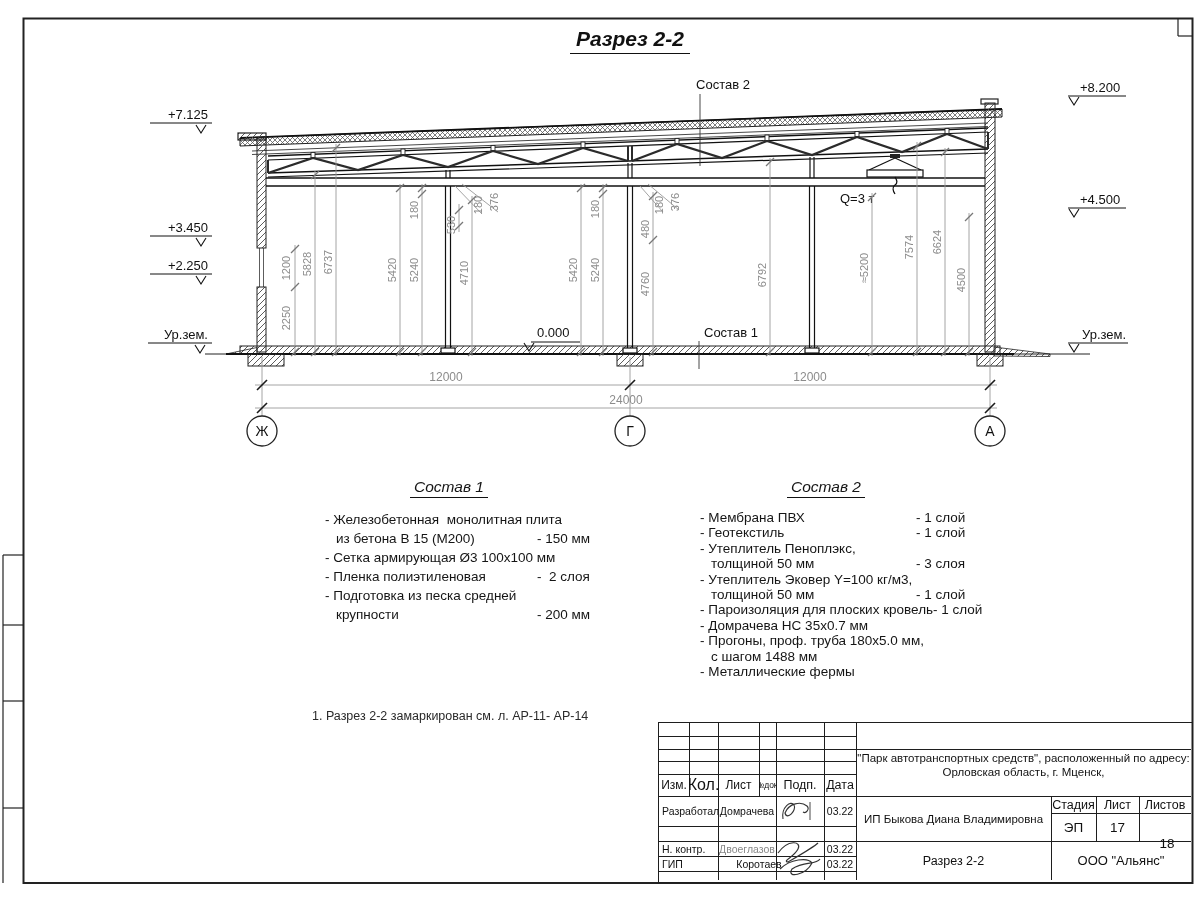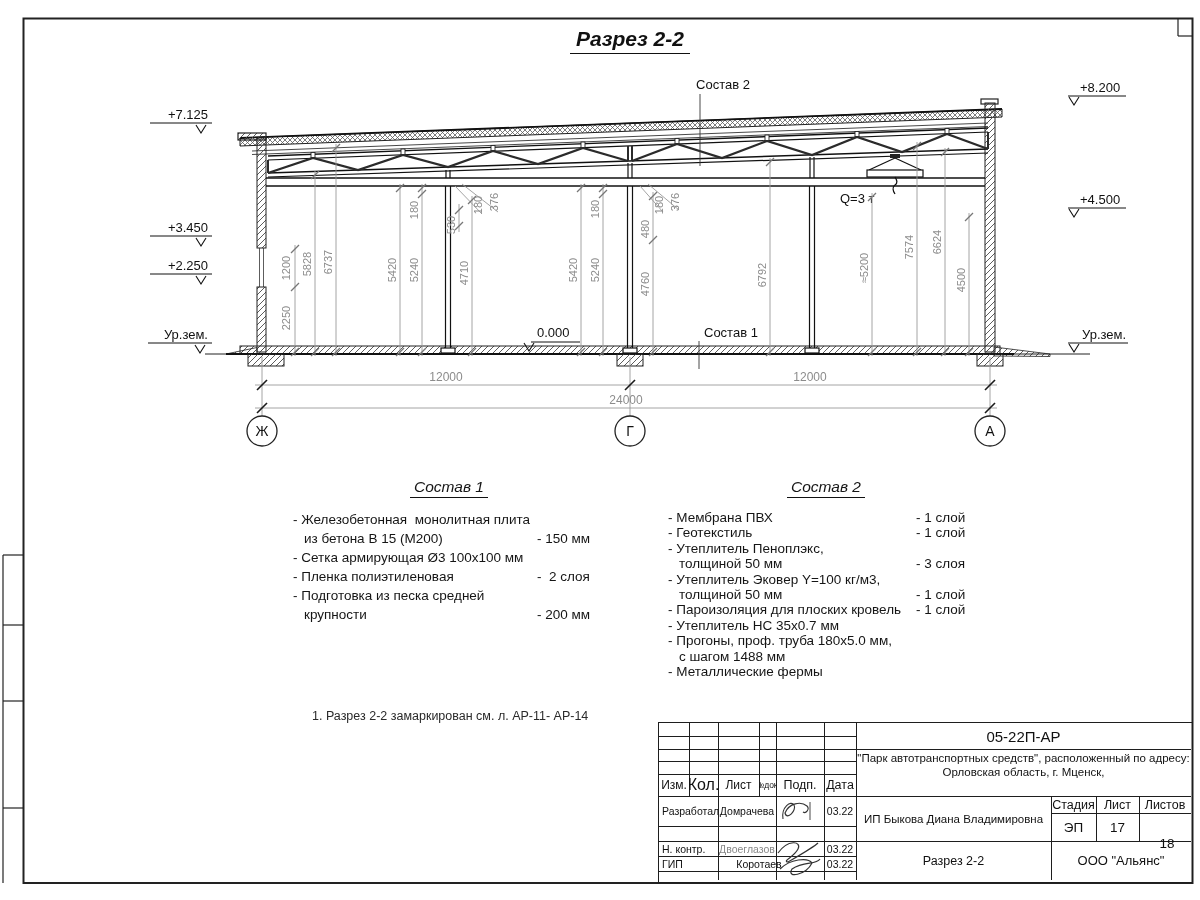--- a/index.html
+++ b/index.html
@@ -16,21 +16,21 @@
   .sheet-title{position:absolute;left:500px;top:27px;width:260px;text-align:center;
                font-style:italic;font-weight:600;font-size:21px;}
   .sheet-title span{border-bottom:1.6px solid #111;padding:0 6px 3px;}
 
   .sostav{position:absolute;font-size:13.5px;color:#151515;}
   .stitle{text-align:center;font-style:italic;font-size:15.5px;margin-bottom:14px;}
   .stitle span{border-bottom:1.4px solid #111;padding:0 4px 2px;}
   .srow{display:flex;}
   #sostav1 .srow{line-height:19px;}
   #sostav2 .srow{line-height:15.4px;}
-  .sname{white-space:pre;}
+  .sname{white-space:pre;margin-left:32px;}
   .sval{margin-left:auto;width:68px;white-space:pre;text-align:left;}
   .cont .sname{padding-left:11px;}
 
   .note{position:absolute;left:312px;top:709px;font-size:12.5px;color:#2a2a2a;}
 
   .tb{position:absolute;left:658px;top:722px;width:535px;height:161px;
       border:1.8px solid #1e1e1e;box-sizing:border-box;}
   .tb .vl{position:absolute;width:1.3px;background:#1e1e1e;}
   .tb .hl{position:absolute;height:1.3px;background:#1e1e1e;}
   .tcell{position:absolute;display:flex;align-items:center;justify-content:center;
@@ -359,21 +359,21 @@
       </div>
   <div class="srow cont">
         <span class="sname">толщиной 50 мм</span>
         <span class="sval">- 1 слой</span>
       </div>
   <div class="srow">
         <span class="sname">- Пароизоляция для плоских кровель</span>
         <span class="sval">- 1 слой</span>
       </div>
   <div class="srow">
-        <span class="sname">- Утеплитель НС 35х0.7 мм</span>
+        <span class="sname">- Домрачева НС 35х0.7 мм</span>
         <span class="sval"></span>
       </div>
   <div class="srow">
         <span class="sname">- Прогоны, проф. труба 180х5.0 мм,</span>
         <span class="sval"></span>
       </div>
   <div class="srow cont">
         <span class="sname">с шагом 1488 мм</span>
         <span class="sval"></span>
       </div>
@@ -399,21 +399,20 @@
   <div class="hl" style="top:26px;left:0;width:532px;"></div>
   <div class="hl" style="top:38px;left:0;width:197px;"></div>
   <div class="hl" style="top:51px;left:0;width:197px;"></div>
   <div class="hl" style="top:73px;left:0;width:532px;"></div>
   <div class="hl" style="top:90px;left:392px;width:140px;"></div>
   <div class="hl" style="top:103px;left:0;width:197px;"></div>
   <div class="hl" style="top:118px;left:0;width:532px;"></div>
   <div class="hl" style="top:133px;left:0;width:197px;"></div>
   <div class="hl" style="top:148px;left:0;width:197px;"></div>
 
-  <div class="tcell" style="left:197px;top:0;width:335px;height:26px;font-size:15px;">05-22П-АР</div>
   <div class="tcell" style="left:197px;top:28px;width:335px;height:14px;font-size:11.5px;">"Парк автотранспортных средств",  расположенный по адресу:</div>
   <div class="tcell" style="left:197px;top:42px;width:335px;height:14px;font-size:11.5px;">Орловская область, г. Мценск,</div>
 
   <div class="tcell" style="left:0;top:51px;width:30px;height:22px;font-size:12px;">Изм.</div>
   <div class="tcell" style="left:30px;top:51px;width:29px;height:22px;font-size:16px;text-align:right;">Кол.</div>
   <div class="tcell" style="left:59px;top:51px;width:41px;height:22px;font-size:12px;">Лист</div>
   <div class="tcell" style="left:100px;top:51px;width:17px;height:22px;font-size:8.5px;">№док.</div>
   <div class="tcell" style="left:117px;top:51px;width:48px;height:22px;font-size:12.5px;">Подп.</div>
   <div class="tcell" style="left:165px;top:51px;width:32px;height:22px;font-size:12.5px;">Дата</div>
 

